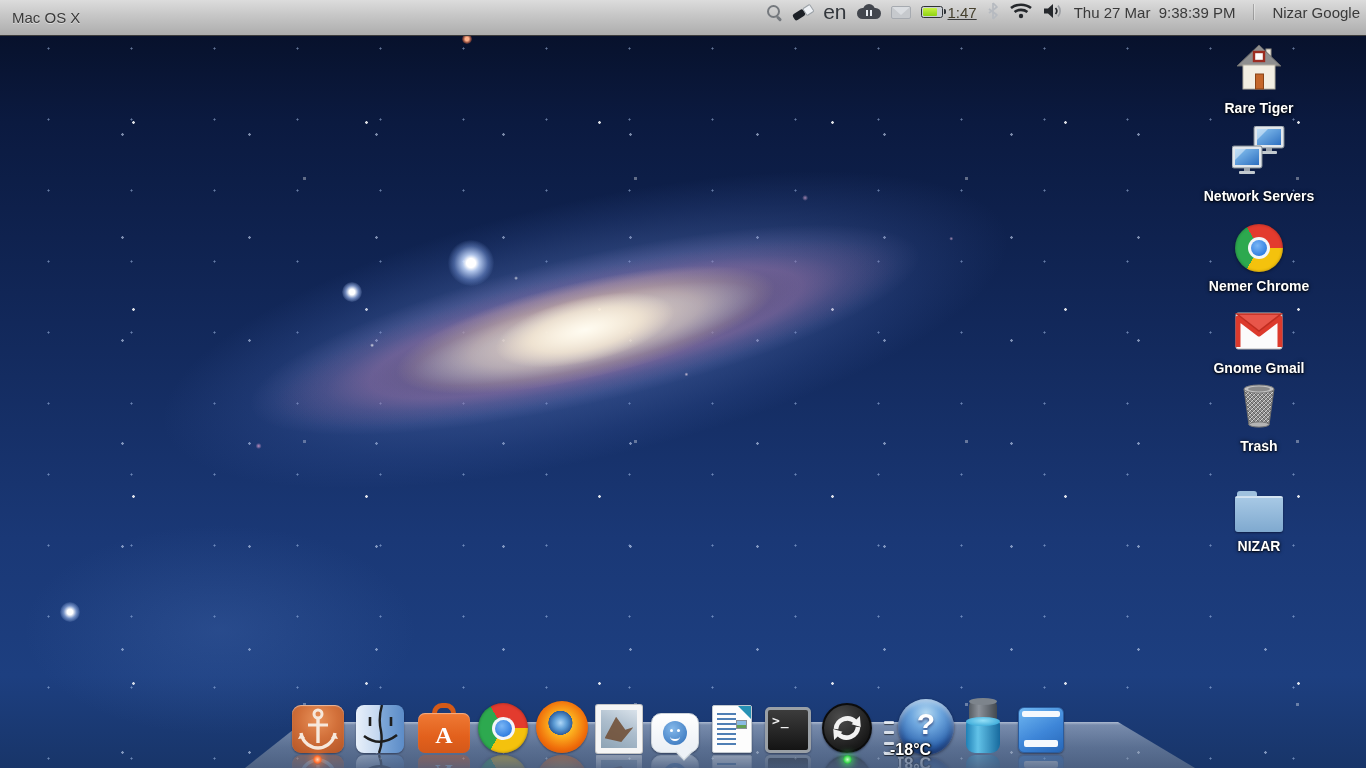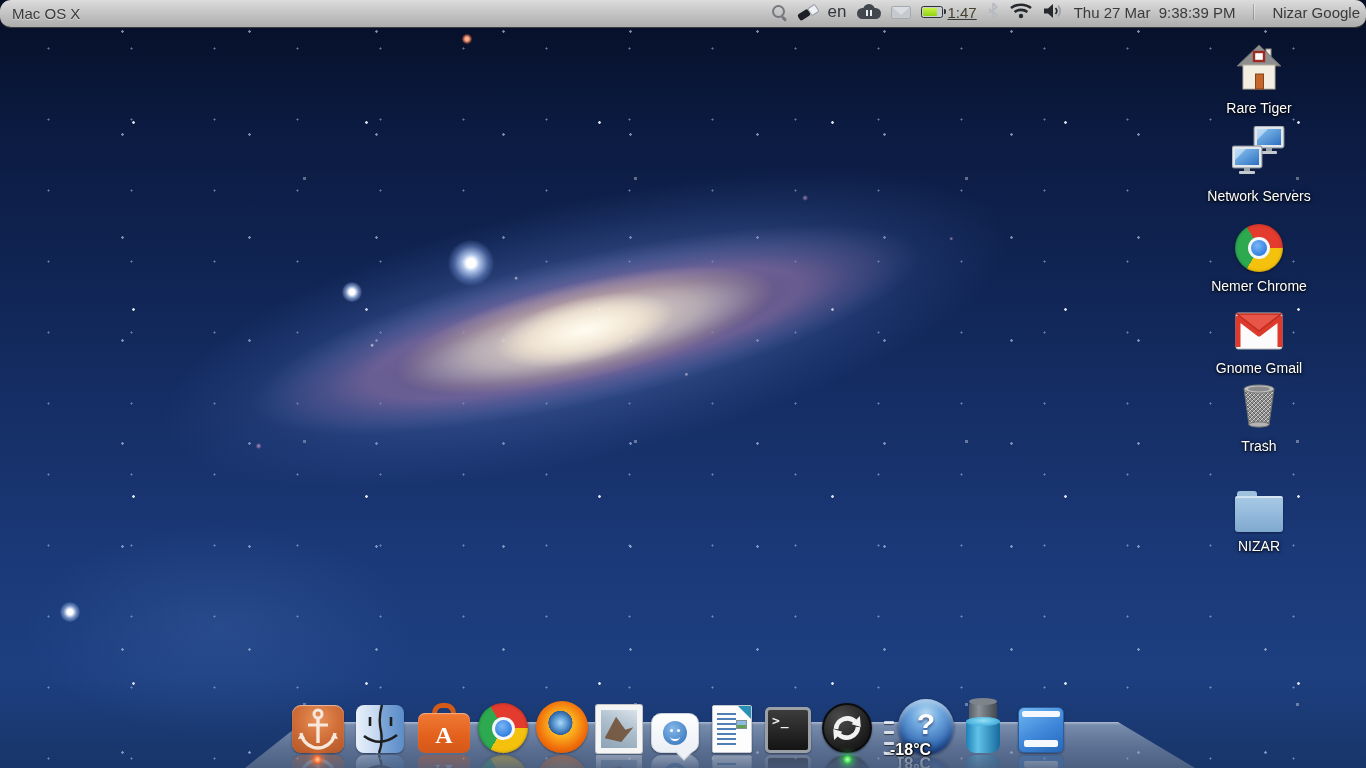--- a/index.html
+++ b/index.html
@@ -43,38 +43,38 @@
   .big-star.s1 { left:448px; top:240px; width:46px; height:46px;
     background:radial-gradient(circle, #ffffff 0 14%, rgba(200,220,255,.85) 26%, rgba(150,185,255,.35) 52%, rgba(140,180,255,0) 72%); }
   .big-star.s2 { left:342px; top:282px; width:20px; height:20px;
     background:radial-gradient(circle, #fff 0 20%, rgba(180,205,255,.6) 45%, rgba(160,190,255,0) 75%); }
   .big-star.s3 { left:60px; top:602px; width:20px; height:20px;
     background:radial-gradient(circle, #fff 0 20%, rgba(185,210,255,.55) 45%, rgba(160,190,255,0) 75%); }
   .big-star.s4 { left:462px; top:34px; width:10px; height:10px;
     background:radial-gradient(circle, #ffb089 0 25%, rgba(255,120,70,.5) 55%, rgba(255,120,70,0) 80%); }
 
   
-  .menu-bar { position:absolute; top:0; left:0; right:0; height:28px; z-index:50;
+  .menu-bar { position:absolute; top:0; left:0; right:0; height:36px; z-index:50;
     background:linear-gradient(180deg,#dcdcdc 0%,#c6c6c6 45%,#adadad 100%);
     border-bottom:1px solid #3c3c3c; display:flex; align-items:center;
-    font-size:15px; color:#3a3a3a;border-radius:11px; }
+    font-size:15px; color:#3a3a3a; }
   .mb-app { padding:0 12px; font-weight:400; text-shadow:0 1px 0 rgba(255,255,255,.45); }
   .mb-right { position:absolute; right:6px; top:0; height:24px; display:flex; align-items:center; gap:10px; }
   .mb-icon { position:relative; display:inline-block; }
   .mb-search { width:16px; height:16px; }
   .mb-search::before { content:""; position:absolute; left:1px; top:1px; width:9px; height:9px;
     border:2.4px solid #75797e; border-radius:50%; }
   .mb-search::after { content:""; position:absolute; left:11px; top:11px; width:6px; height:2.6px;
     background:#75797e; border-radius:2px; transform:rotate(45deg); transform-origin:0 50%; }
   .mb-usb { width:21px; height:16px; transform:rotate(-33deg); }
   .mb-usb::before { content:""; position:absolute; left:0; top:5px; width:12px; height:7px;
     background:#1c2026; border-radius:2px; }
   .mb-usb::after { content:""; position:absolute; left:12px; top:5px; width:7px; height:7px;
     background:#eef1f5; border:1px solid #9aa0a6; border-radius:1.5px; }
-  .mb-kbd { font-size:17px; color:#33373c;text-align:right; }
+  .mb-kbd { font-size:21px; color:#33373c;text-align:right; }
   .mb-cloud { width:24px; height:16px; }
   .mb-cloud::before { content:""; position:absolute; bottom:1px; left:0; width:24px; height:11px;
     background:#42464d; border-radius:6px; }
   .mb-cloud::after { content:""; position:absolute; top:0; left:6px; width:12px; height:12px;
     background:#42464d; border-radius:50%; }
   .mb-cloud b { position:absolute; bottom:4px; width:2.4px; height:6px; background:#e9edf2; z-index:1; }
   .mb-cloud b:first-of-type { left:9px; } .mb-cloud b:last-of-type { left:13px; }
   .mb-mail { width:20px; height:13px; background:#c6c9cd; border:1px solid #a6aab0; border-radius:2px; overflow:hidden; }
   .mb-mail::before { content:""; position:absolute; left:0; top:0; width:0; height:0;
     border-left:9px solid transparent; border-right:9px solid transparent; border-top:8px solid #dadde1; }
@@ -84,21 +84,21 @@
     background:linear-gradient(180deg,#c8f244 0%,#8fd312 100%); border-radius:1px; }
   .batt-shell::after { content:""; position:absolute; right:-4.6px; top:2px; width:2.6px; height:5px; background:#2e3237; border-radius:0 1.5px 1.5px 0; }
   .batt-time { color:#46412f; }
   .mb-clock { white-space:pre; color:#3a3a3a;text-align:center; }
   .mb-divider { width:1px; height:16px; background:rgba(0,0,0,.22); box-shadow:1px 0 0 rgba(255,255,255,.35); margin:0 8px; }
   .mb-user { color:#3a3a3a; }
 
   
   .dicon { position:absolute; left:1186px; width:146px; display:flex; flex-direction:column;
     align-items:center; gap:7px; z-index:10; cursor:default; }
-  .dicon .dlabel { color:#fff; font-weight:normal; font-size:14px; line-height:15px; text-align:center;
+  .dicon .dlabel { color:#fff; font-weight:bold; font-size:14px; line-height:15px; text-align:center;
     text-shadow:0 1px 2px rgba(0,0,0,.95), 0 0 4px rgba(0,0,0,.75); }
   .di-rare { top:44px; } .di-net { top:126px; } .di-chrome { top:224px; }
   .di-gmail { top:312px; } .di-trash { top:380px; } .di-nizar { top:488px; }
 
   .chrome-ball { width:48px; height:48px; border-radius:50%; position:relative;
     background:conic-gradient(from 90deg, #f4c20d 0deg 120deg, #2da94f 120deg 240deg, #e33b2e 240deg 360deg);
     box-shadow:inset 0 0 3px rgba(0,0,0,.35), 0 1px 3px rgba(0,0,10,.5); }
   .chrome-ball::before { content:""; position:absolute; left:27%; top:27%; width:46%; height:46%;
     background:#f4f6f8; border-radius:50%; }
   .chrome-ball::after { content:""; position:absolute; left:33%; top:33%; width:34%; height:34%;

